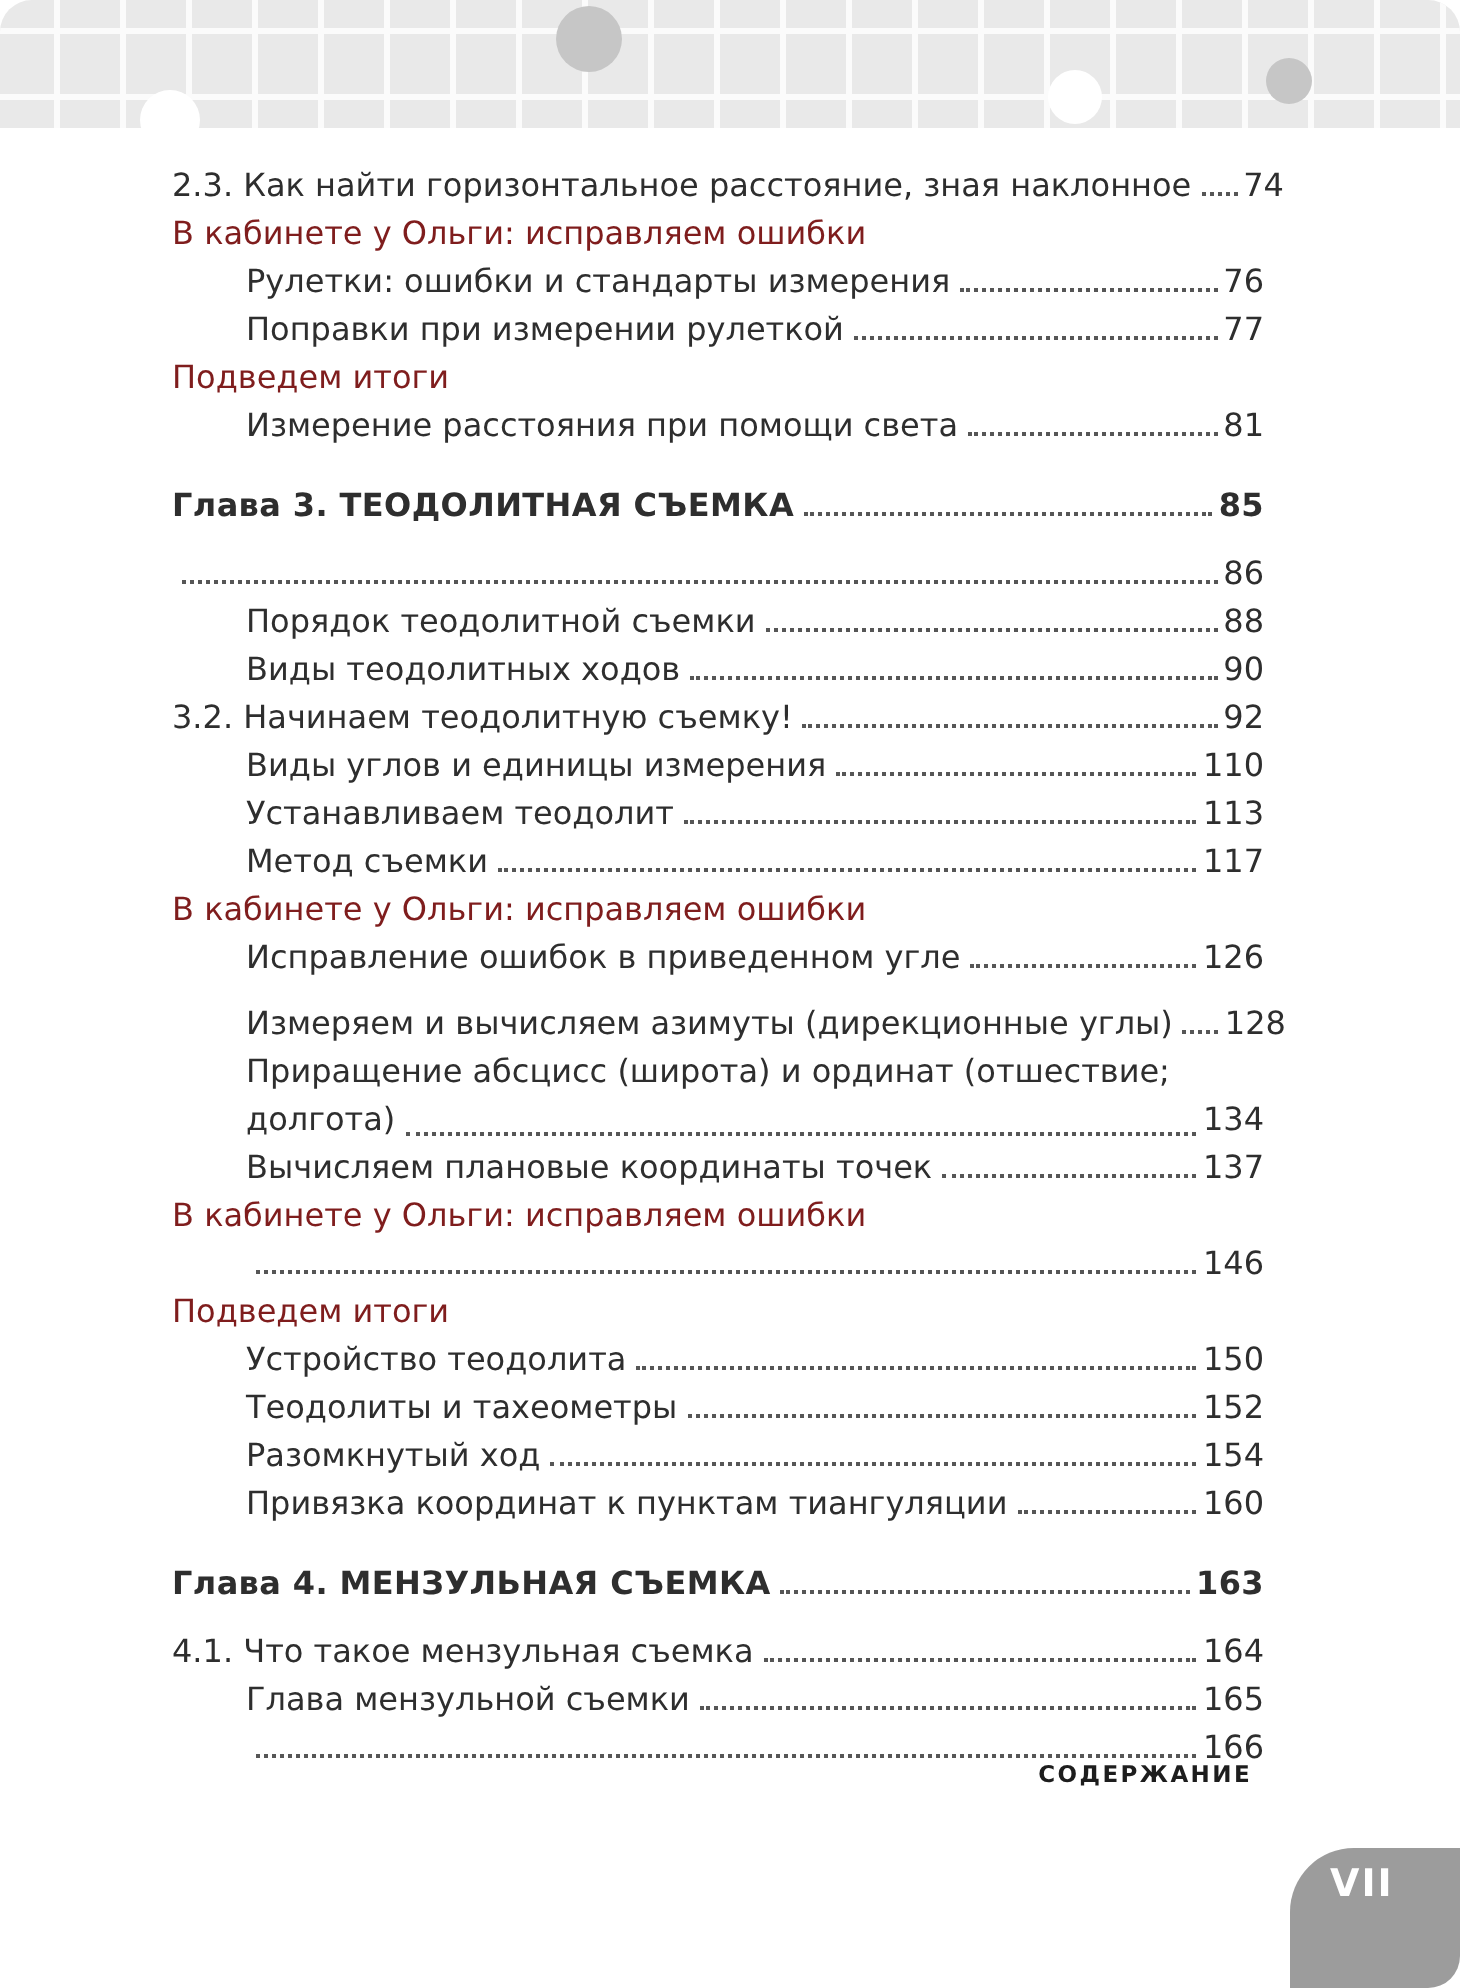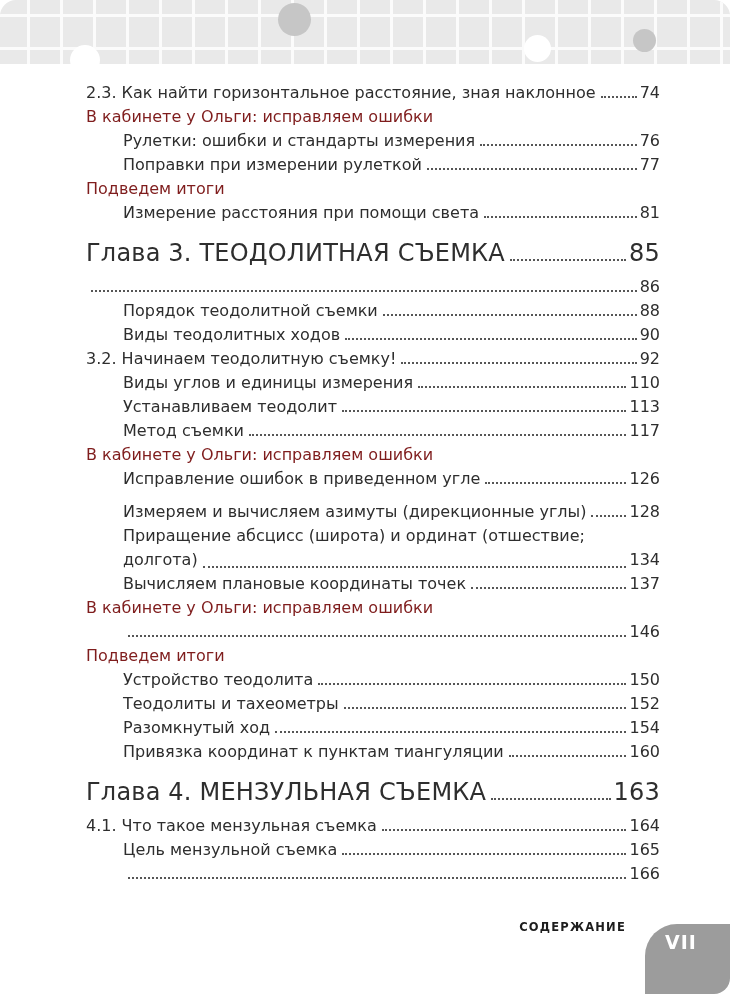--- a/index.html
+++ b/index.html
@@ -37,21 +37,21 @@
   .c1 { left: 70px;  top: 45px; width: 30px; height: 30px; }
   .c2 { left: 278px; top: 3px;  width: 33px; height: 33px; }
   .c3 { left: 524px; top: 35px; width: 27px; height: 27px; }
   .c4 { left: 633px; top: 29px; width: 23px; height: 23px; }
 
   
   .toc {
     position: absolute;
     top: 81px;
     left: 86px;
-    right: 70px;
+    right: 98px;
     color: #2e2e2e;
     font-size: 16px;
   }
   .row {
     display: flex;
     align-items: baseline;
     line-height: 24px;
     min-height: 24px;
   }
   .row .title, .row .title2 { white-space: nowrap; }
@@ -62,38 +62,38 @@
     margin: 0 3px 4px 5px;
   }
   .pg { white-space: nowrap; }
   .label-row {
     color: #7f1d1d;
     line-height: 24px;
   }
   .indent { padding-left: 37px; }
   .gap-top { margin-top: 9px; }
   .chapter {
-    font-weight: normal;
-    font-size: 24px;
+    font-weight: bold;
+    font-size: 16px;
     line-height: 28px;
     margin: 14px 0 8px 0;
     letter-spacing: 0.2px;
   }
   .two-line { display: block; }
   .two-line .l1 { line-height: 24px; }
   .two-line .l2 {
     display: flex;
     align-items: flex-end;
     line-height: 24px;
   }
 
   
   .footer-label {
     position: absolute;
-    top: 920px;
+    top: 880px;
     right: 104px;
     font-size: 11.5px;
     font-weight: bold;
     letter-spacing: 1.2px;
     color: #1d1d1d;
   }
   .page-tab {
     position: absolute;
     left: 645px;
     top: 924px;
@@ -251,21 +251,21 @@
     <span class="title">Глава 4. МЕНЗУЛЬНАЯ СЪЕМКА</span>
     <span class="dots"></span>
     <span class="pg">163</span>
   </div>
       <div class="row">
     <span class="title">4.1. Что такое мензульная съемка</span>
     <span class="dots"></span>
     <span class="pg">164</span>
   </div>
       <div class="row indent">
-    <span class="title">Цель мензульной съемка</span>
+    <span class="title">Глава мензульной съемки</span>
     <span class="dots"></span>
     <span class="pg">165</span>
   </div>
       <div class="row indent">
     <span class="dots"></span>
     <span class="pg">166</span>
   </div>
     </main>
 
   <span class="footer-label">СОДЕРЖАНИЕ</span>

